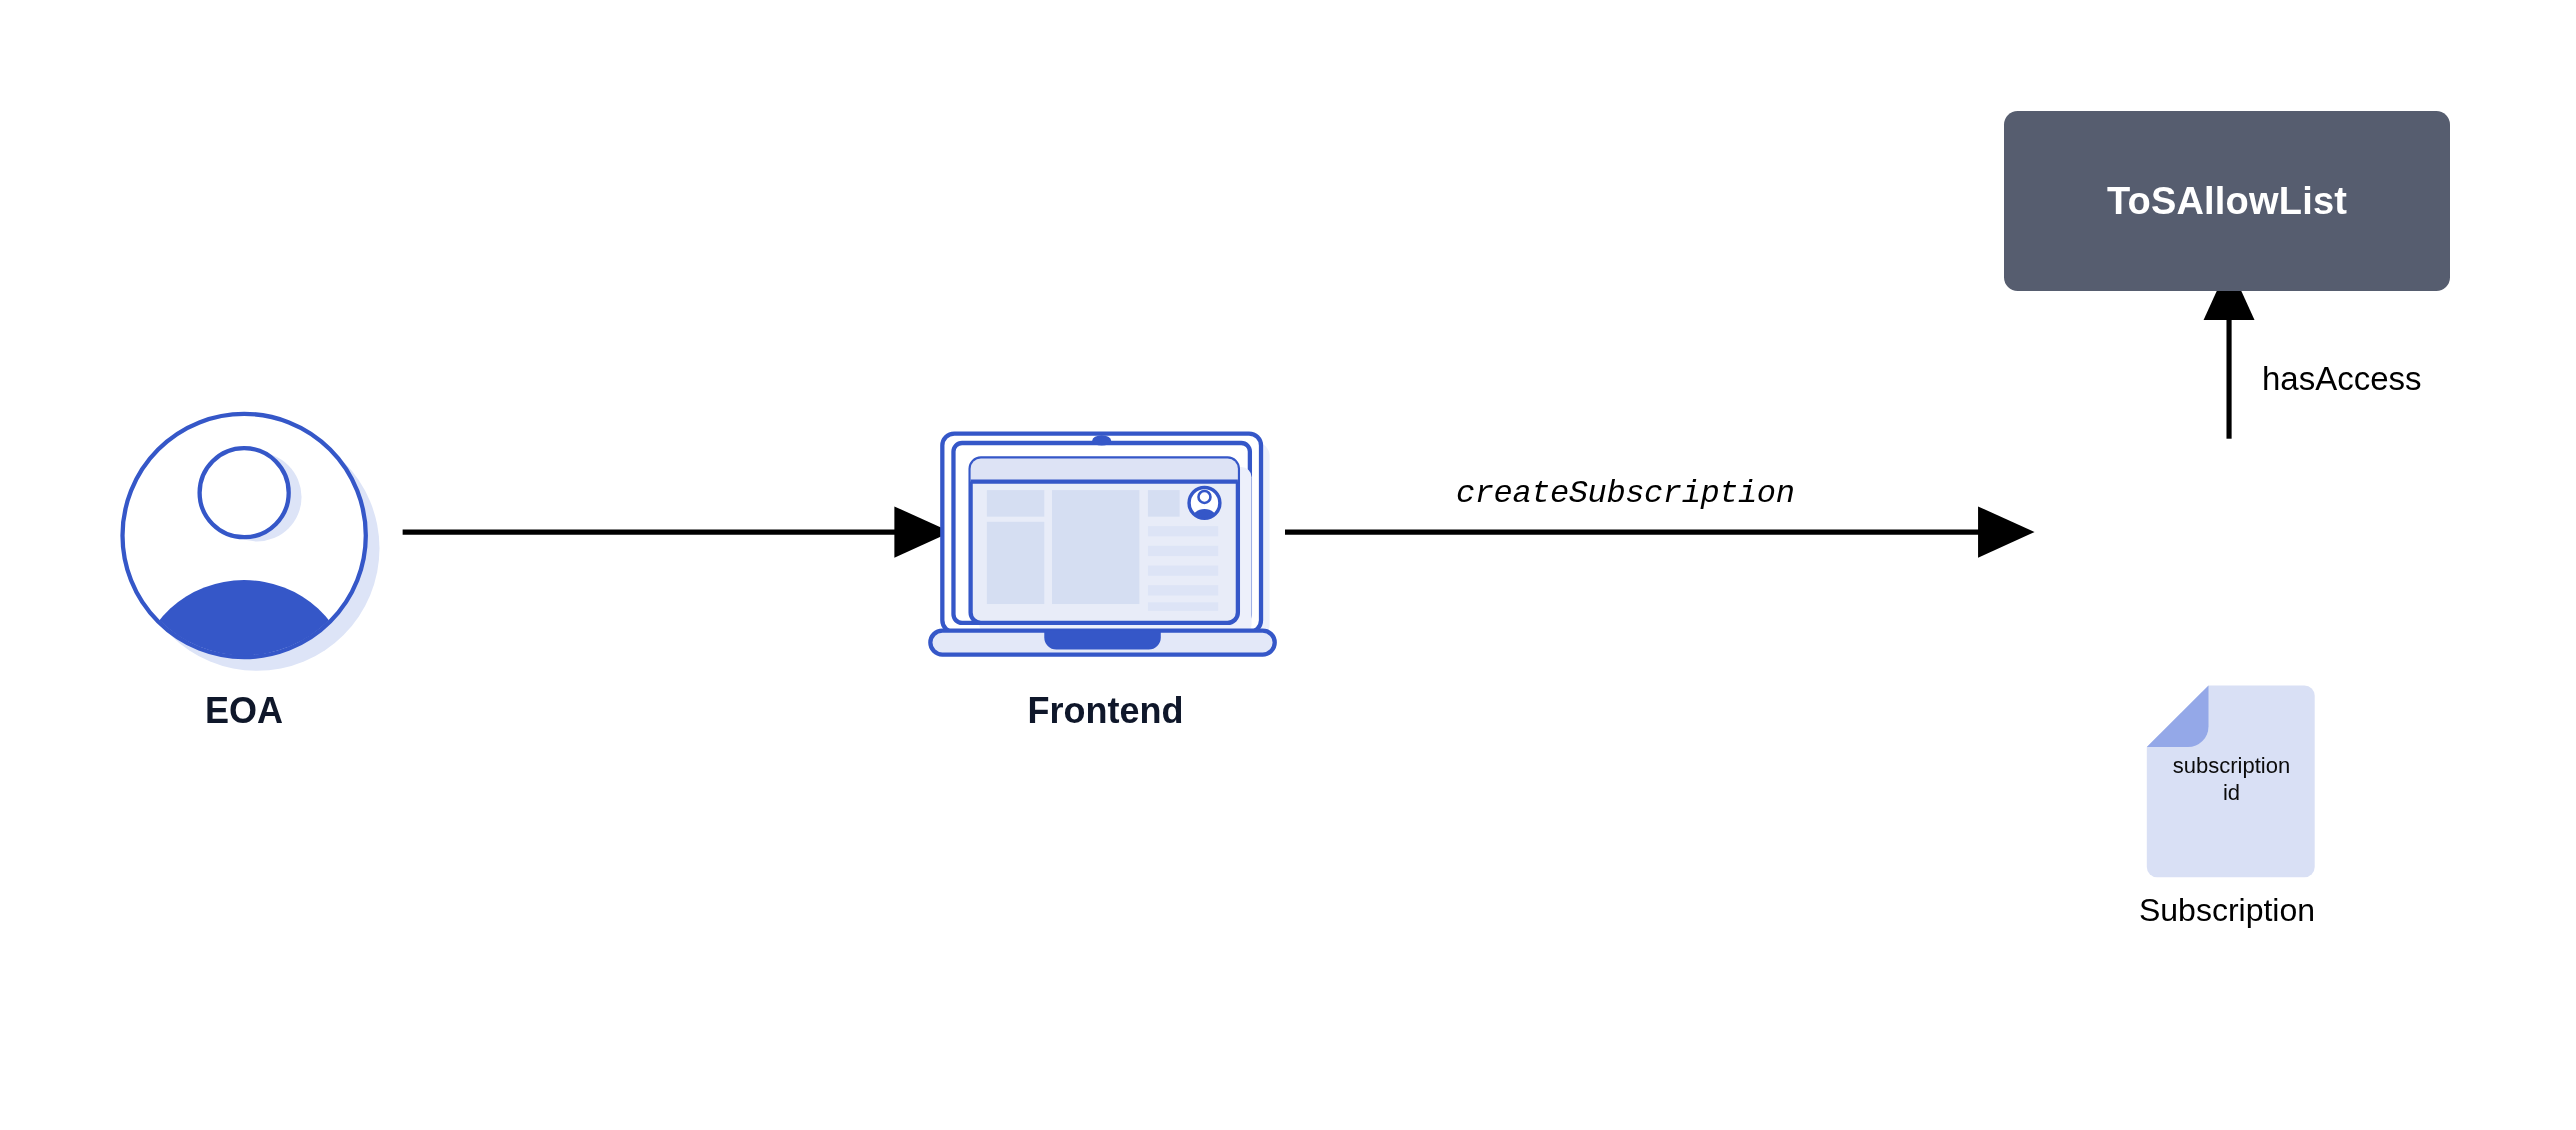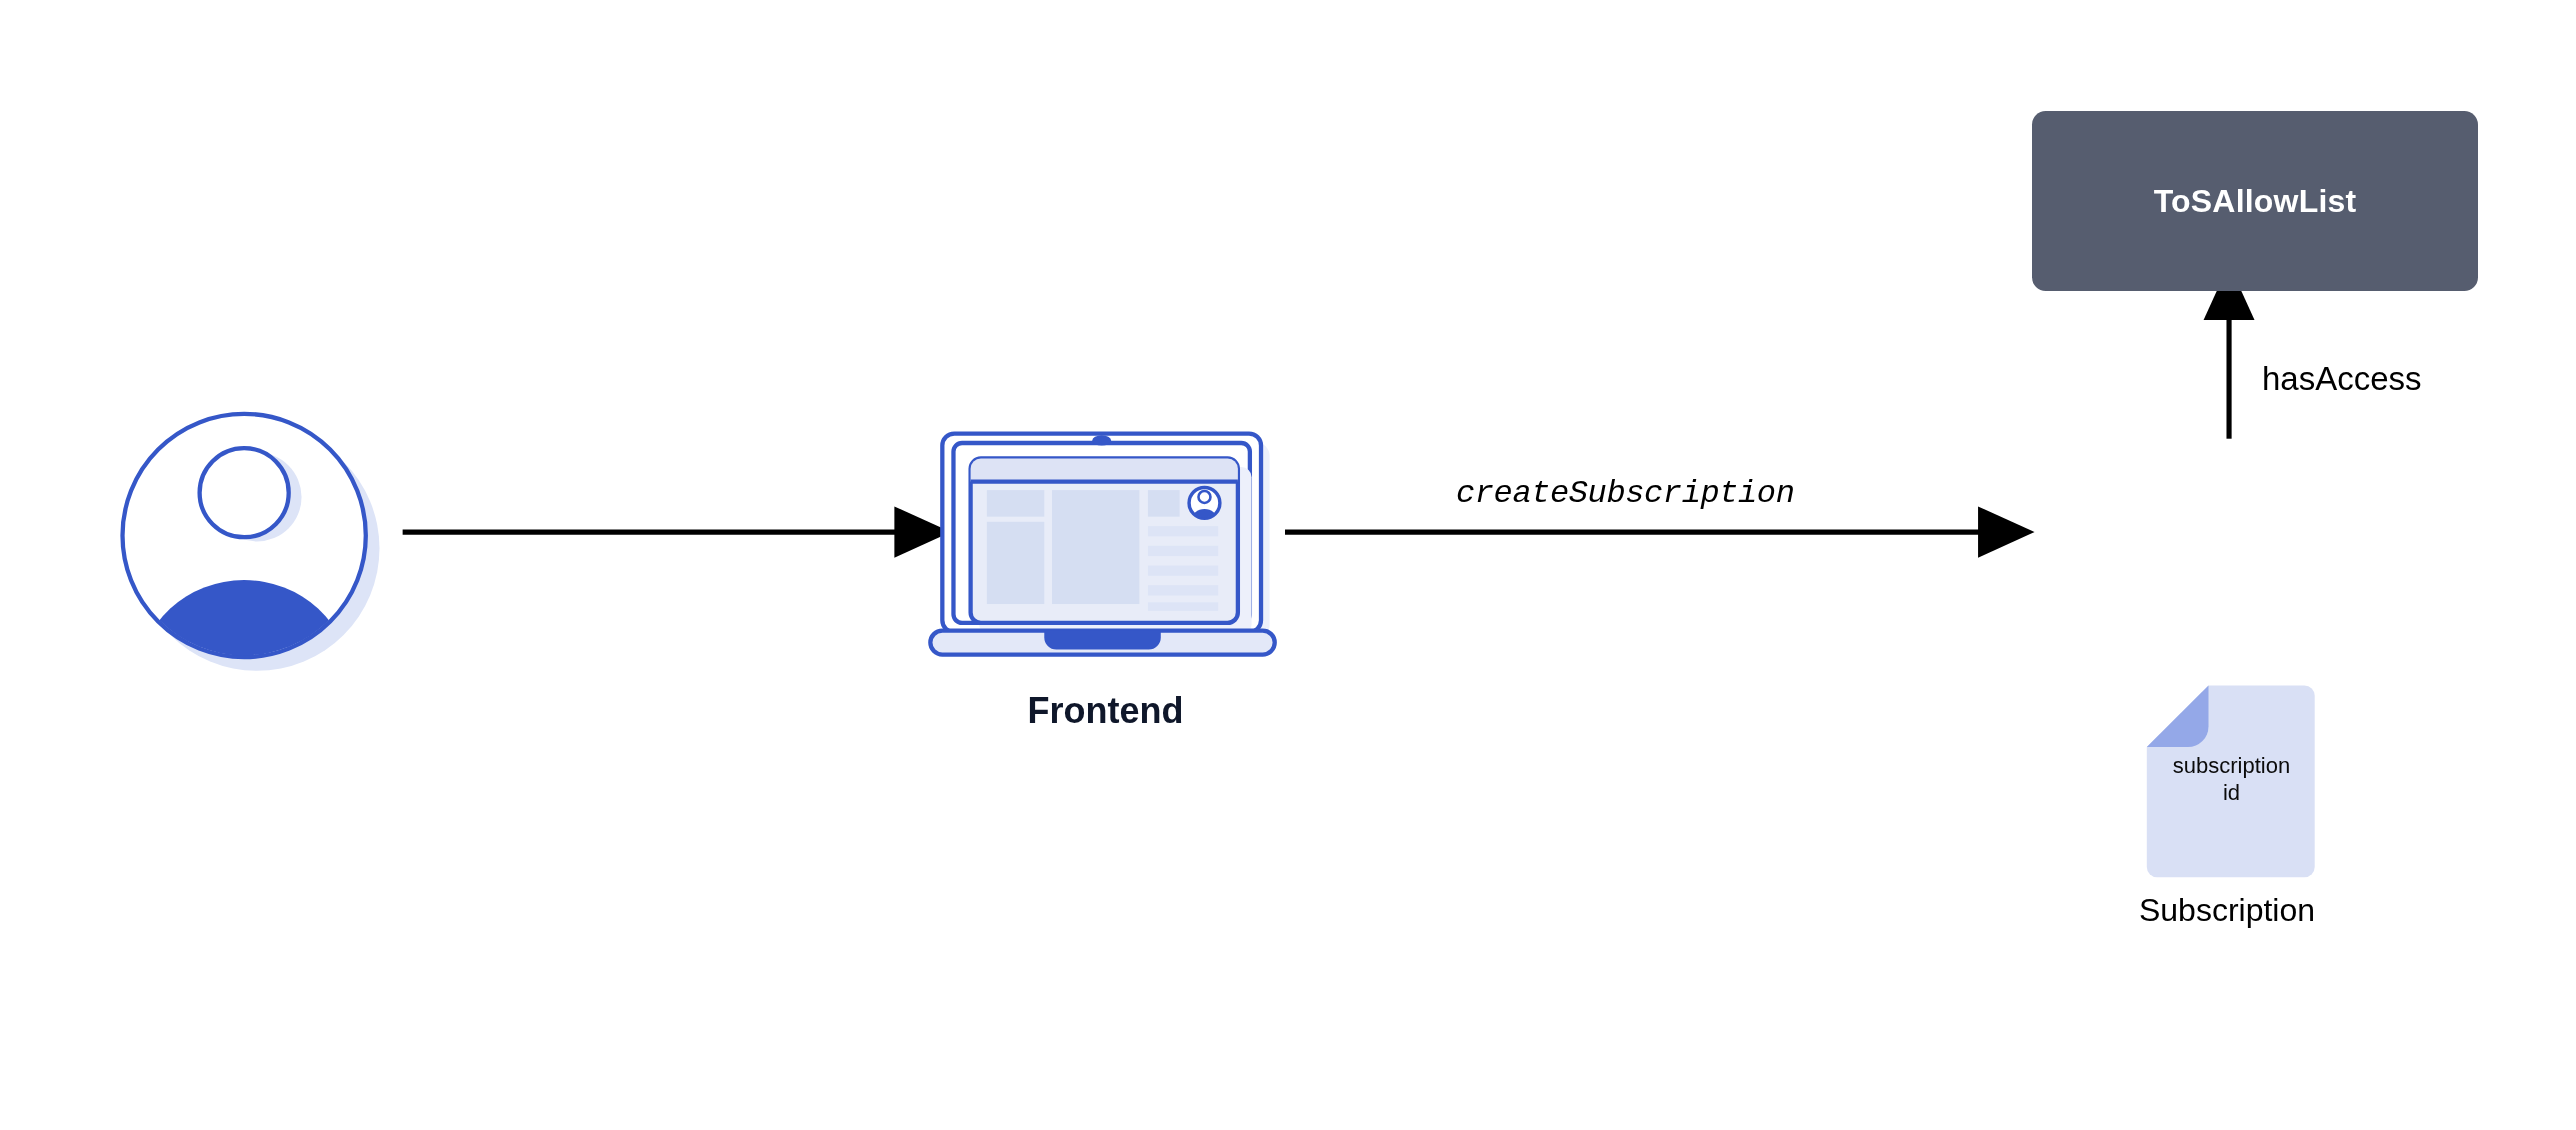--- a/index.html
+++ b/index.html
@@ -19,24 +19,23 @@
   }
   .node-box {
     position: absolute;
     display: flex;
     align-items: center;
     justify-content: center;
     background: #565D6F;
     border-radius: 13.7px;
     color: #ffffff;
     font-weight: bold;
-    font-size: 32px;
+    font-size: 38px;
     letter-spacing: 0.2px;
     font-family: "Liberation Sans", sans-serif;
-    margin-left: 28px;
   }
   #tos-box  { left: 2004px; top: 111px; width: 446px; height: 180px; }
   #fr-box   { left: 2004px; top: 439px; width: 446px; height: 180px; }
 
   .edge-label {
     position: absolute;
     font-size: 31px;
     color: #000000;
     white-space: nowrap;
     text-align: center;
@@ -195,20 +194,21 @@
 
   <div id="tos-box" class="node-box">
     <span>ToSAllowList</span>
   </div>
 
 
   <div id="lbl-create" class="edge-label mono">createSubscription</div>
 
   <div id="lbl-access" class="edge-label sans">hasAccess</div>
 
+  <div id="lbl-eoa" class="node-label">EOA</div>
 
   <div id="lbl-frontend" class="node-label">Frontend</div>
 
   <div class="doc-text">
     <div>subscription</div>
     <div>id</div>
   </div>
 
   <div id="cap-sub" class="caption">
     <div>Subscription</div>

